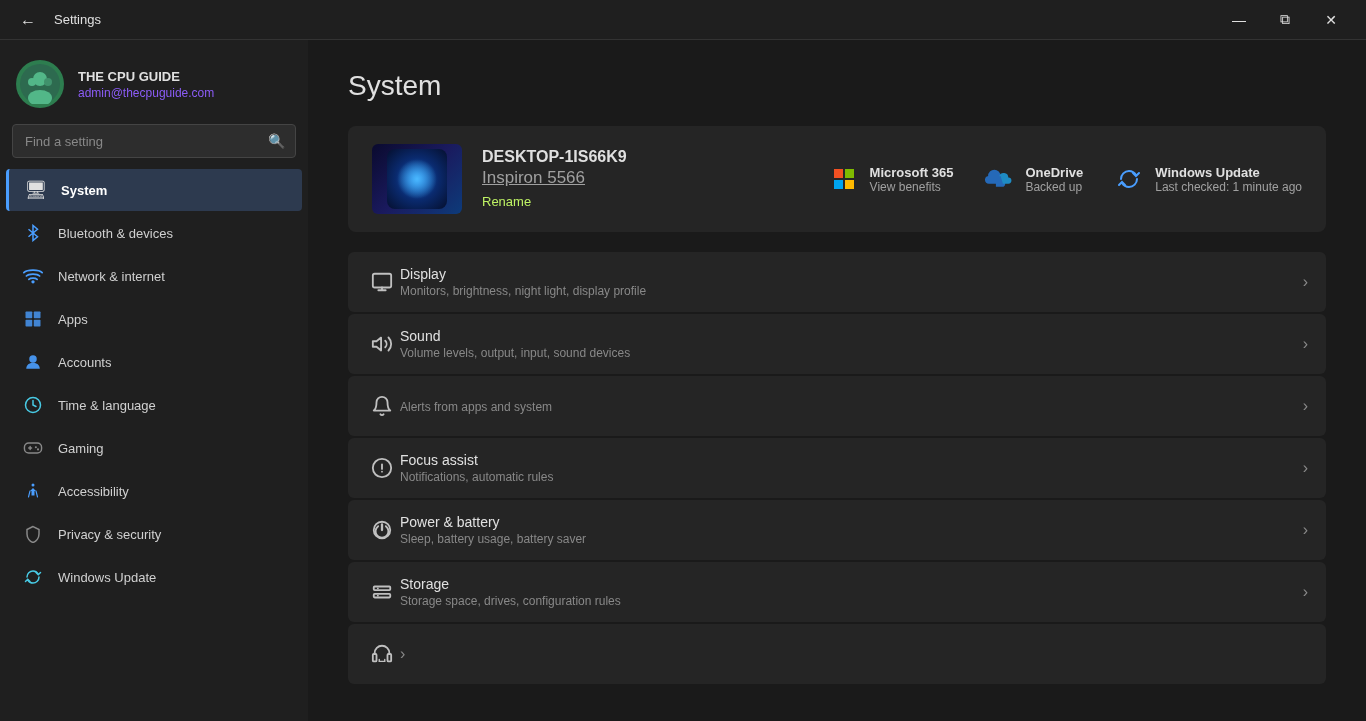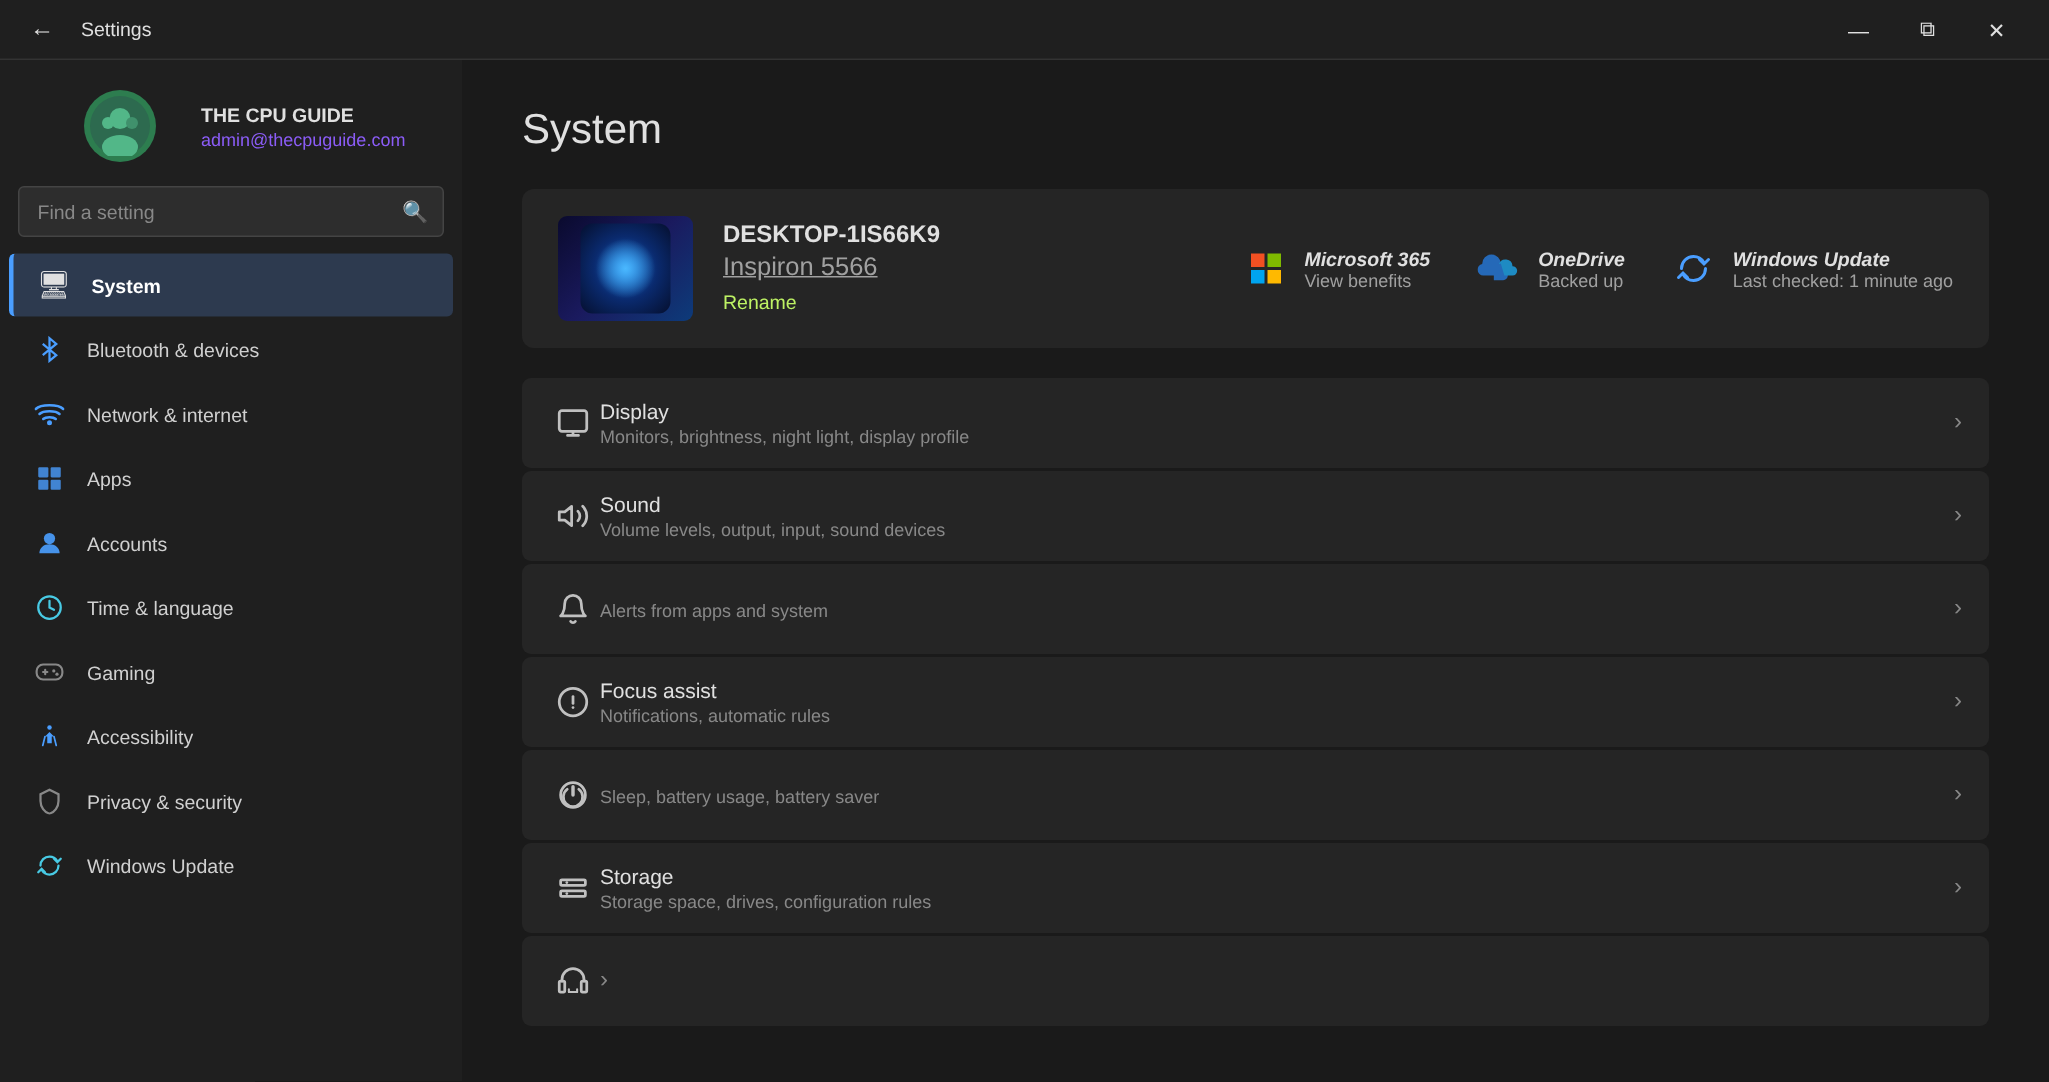--- a/index.html
+++ b/index.html
@@ -75,22 +75,21 @@
       flex-direction: column;
       flex-shrink: 0;
       overflow-y: auto;
       padding-bottom: 10px;
     }
 
     .sidebar-profile {
       display: flex;
       align-items: center;
       padding: 20px 16px 16px 16px;
-      gap: 30px;
-      margin-left: 40px;
+      gap: 14px;
     }
     .profile-avatar {
       width: 48px;
       height: 48px;
       border-radius: 50%;
       background: #2d7d4f;
       display: flex;
       align-items: center;
       justify-content: center;
       flex-shrink: 0;
@@ -242,21 +241,20 @@
       display: flex;
       align-items: center;
       justify-content: center;
       flex-shrink: 0;
     }
     .service-text {}
     .service-name {
       font-size: 13px;
       font-weight: 600;
       color: #e0e0e0;
-      font-style: italic;
     }
     .service-sub {
       font-size: 12px;
       color: #a0a0a0;
     }
 
     
     .settings-list {
       display: flex;
       flex-direction: column;
@@ -590,20 +588,21 @@
 
       <div class="settings-item">
         <div class="settings-item-icon">
           <svg width="22" height="22" viewBox="0 0 24 24" fill="none">
             <circle cx="12" cy="12" r="9" stroke="#c0c0c0" stroke-width="2" fill="none"></circle>
             <path d="M12 6v6" stroke="#c0c0c0" stroke-width="2.5" stroke-linecap="round"></path>
             <path d="M7.8 7.8A7 7 0 1016.2 7.8" stroke="#c0c0c0" stroke-width="2" stroke-linecap="round" fill="none"></path>
           </svg>
         </div>
         <div class="settings-item-text">
+          <div class="settings-item-title">Power &amp; battery</div>
           <div class="settings-item-sub">Sleep, battery usage, battery saver</div>
         </div>
         <span class="settings-item-chevron">›</span>
       </div>
 
       <div class="settings-item">
         <div class="settings-item-icon">
           <svg width="22" height="22" viewBox="0 0 24 24" fill="none">
             <rect x="3" y="6" width="18" height="4" rx="1" stroke="#c0c0c0" stroke-width="2" fill="none"></rect>
             <rect x="3" y="14" width="18" height="4" rx="1" stroke="#c0c0c0" stroke-width="2" fill="none"></rect>

